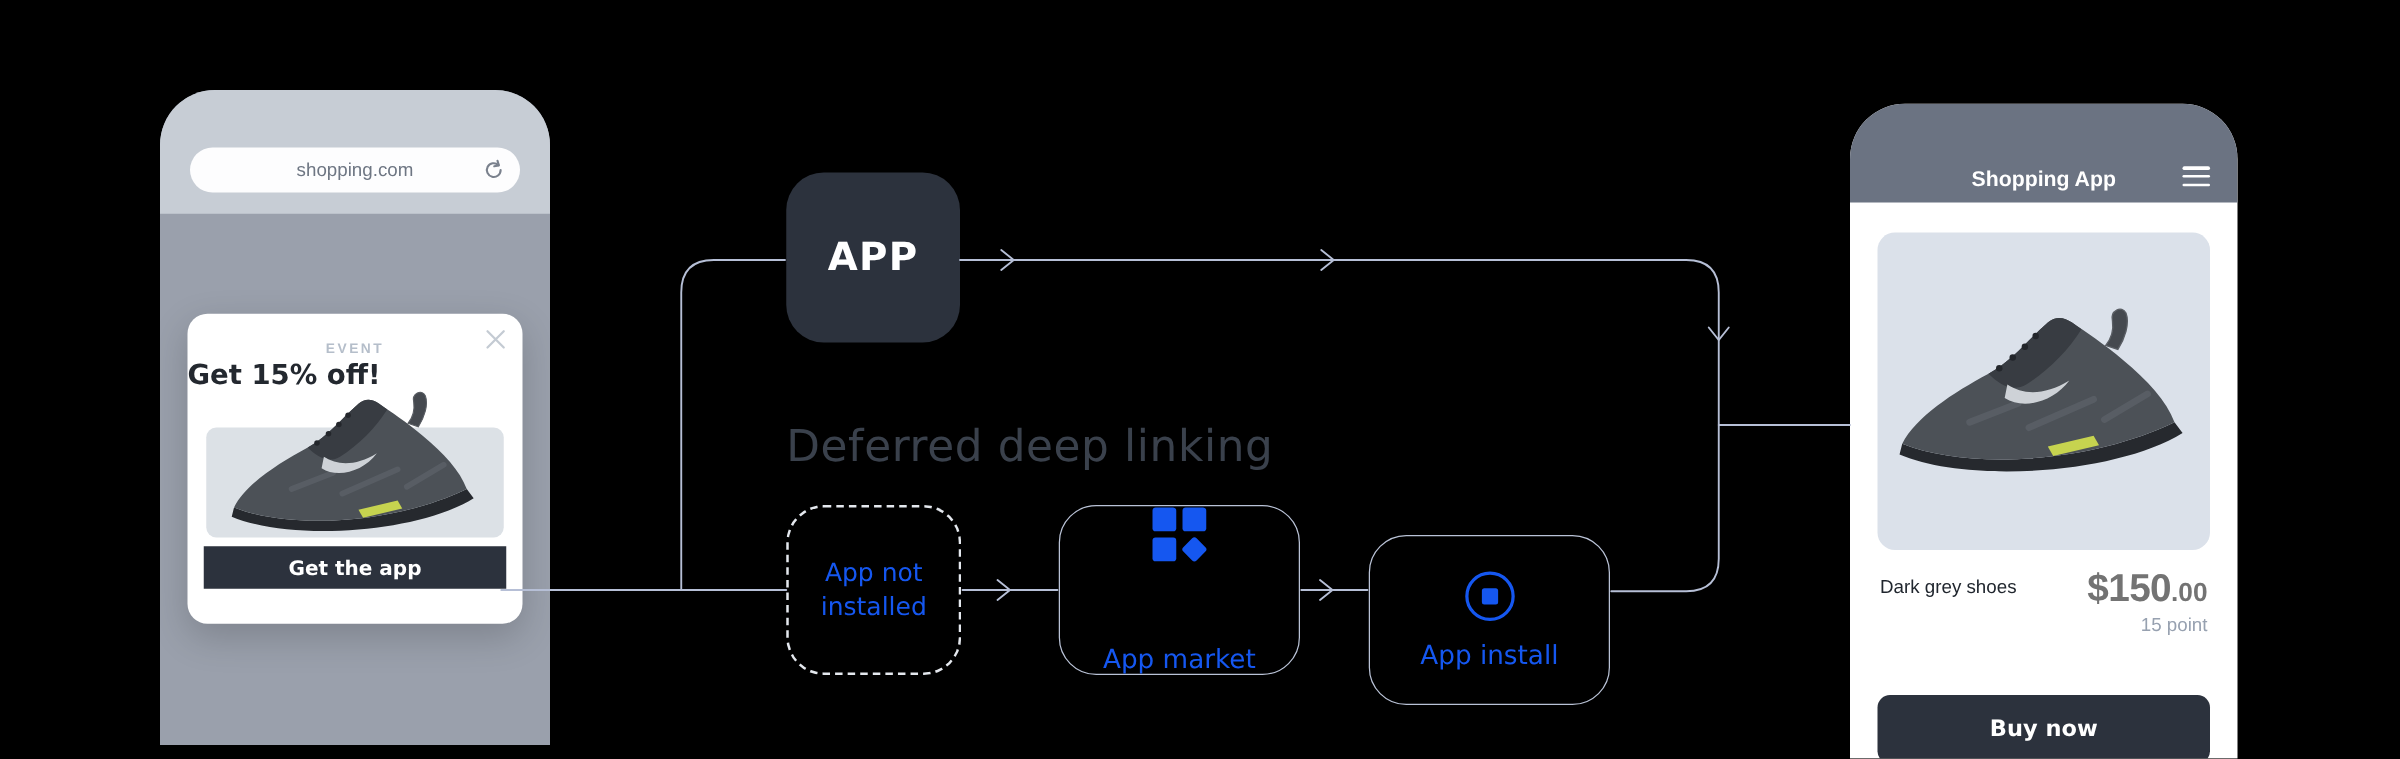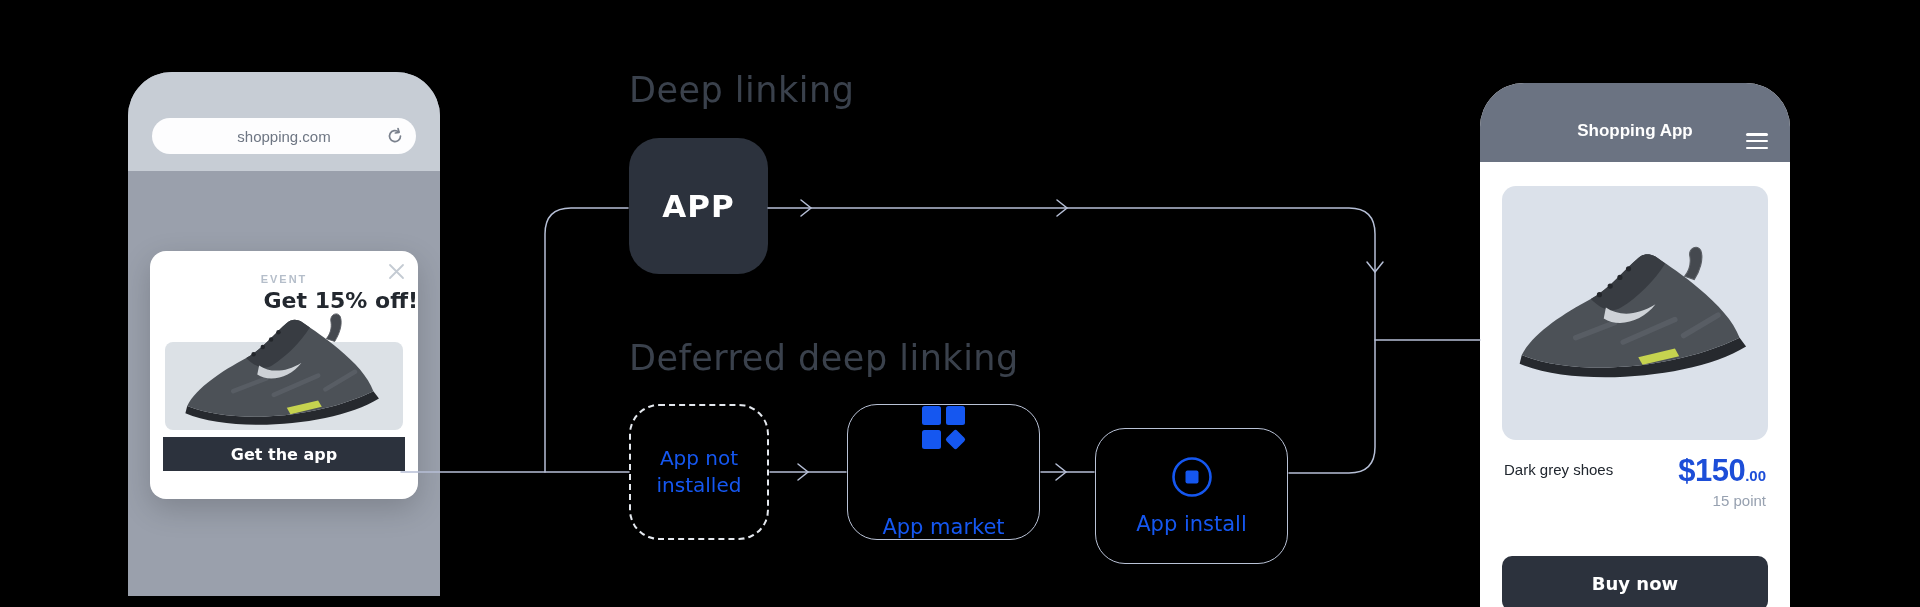--- a/index.html
+++ b/index.html
@@ -23,21 +23,21 @@
   .url-bar{position:absolute;left:24px;right:24px;top:46px;height:36px;background:#fdfdfe;border-radius:18px;
     display:flex;align-items:center;justify-content:center;}
   .url-text{font-size:15px;color:#6e7683;}
   .refresh{position:absolute;right:11px;top:8px;width:20px;height:20px;}
 
   .popup{position:absolute;left:22px;top:179px;width:268px;height:248px;background:#fff;border-radius:16px;
     box-shadow:0 10px 30px rgba(0,0,0,.18);}
   .popup .close{position:absolute;top:12px;right:13px;width:17px;height:17px;cursor:pointer;}
   .popup .badge{position:absolute;top:22px;left:0;right:0;text-align:center;font-size:11px;font-weight:700;
     letter-spacing:2px;color:#b5beca;}
-  .popup .title{position:absolute;top:37px;left:0;right:0;text-align:right;font-size:22px;font-weight:800;color:#23282f;
+  .popup .title{position:absolute;top:37px;left:0;right:0;text-align:left;font-size:22px;font-weight:800;color:#23282f;
     font-family:"DejaVu Sans","Liberation Sans",sans-serif;}
   .popup .img-area{position:absolute;top:91px;left:15px;right:15px;height:88px;background:#dce1e6;border-radius:8px;}
   .popup .img-area svg{position:absolute;left:50%;transform:translateX(-50%);bottom:0;width:212px;height:120px;overflow:visible;}
   .popup .cta{position:absolute;top:186px;left:13px;right:13px;height:34px;background:var(--dark-box);border-radius:0;
     color:#fff;font-size:16px;font-weight:700;display:flex;align-items:center;justify-content:center;cursor:pointer;
     font-family:"DejaVu Sans","Liberation Sans",sans-serif;}
 
   
   .flow-title{position:absolute;font-family:"DejaVu Sans","Liberation Sans",sans-serif;
     font-size:35px;font-weight:500;color:var(--title-dim);letter-spacing:.5px;z-index:3;}
@@ -57,34 +57,34 @@
   #node-market{left:847px;justify-content:space-between;}
   #node-install{left:1095px;margin-top:24px;}
 
   
   .connectors{position:absolute;left:0;top:0;width:1920px;height:607px;z-index:4;pointer-events:none;}
 
   
   .phone-right{position:absolute;left:1480px;top:83px;width:310px;height:524px;background:#fff;
     border-radius:44px 44px 0 0;overflow:hidden;z-index:2;}
   .app-header{position:absolute;left:0;top:0;right:0;height:79px;background:var(--app-header);
-    display:flex;align-items:flex-end;justify-content:center;padding-bottom:21px;}
+    display:flex;align-items:flex-end;justify-content:center;padding-bottom:8px;}
   .app-title{color:#fff;font-size:17px;font-weight:700;}
   .hamburger{position:absolute;right:22px;bottom:13px;width:22px;height:16px;display:flex;flex-direction:column;
     justify-content:space-between;cursor:pointer;}
   .hamburger span{display:block;height:2.5px;background:#fff;border-radius:2px;}
   .product-img{position:absolute;top:103px;left:22px;right:22px;height:254px;background:#dbe1ea;border-radius:14px;
     display:flex;align-items:center;justify-content:center;}
   .product-img svg{width:248px;height:142px;overflow:visible;}
   .info-row{position:absolute;top:370px;left:24px;right:24px;display:flex;justify-content:space-between;align-items:flex-start;}
   .product-name{font-size:15px;color:#20262e;padding-top:8px;}
   .price-block{text-align:right;}
-  .price-line{display:flex;align-items:baseline;justify-content:center;color:#1d4ed8;}
+  .price-line{display:flex;align-items:baseline;justify-content:center;color:#737373;}
   .price-main{font-size:31px;font-weight:700;letter-spacing:-.5px;}
-  .price-cents{font-size:15px;font-weight:600;}
+  .price-cents{font-size:21px;font-weight:600;}
   .points{font-size:15px;color:#97a1b0;margin-top:3px;}
   .buy-btn{position:absolute;top:445px;left:22px;right:22px;height:55px;background:var(--dark-box);border-radius:10px;
     color:#fff;font-size:18px;font-weight:700;display:flex;align-items:center;justify-content:center;cursor:pointer;
     font-family:"DejaVu Sans","Liberation Sans",sans-serif;margin-top:28px;}
 </style>
 </head>
 <body>
 
 <div class="canvas">
 
@@ -122,21 +122,20 @@
       <div class="title">Get 15% off!</div>
       <div class="img-area">
         <svg viewBox="0 0 230 130">
             <use href="#shoe"></use>
           </svg>
       </div>
       <div class="cta">Get the app</div>
     </div>
   </div>
 
-  <div class="flow-title" id="title-deep">Deep linking</div>
   <div class="node-app">APP</div>
 
   <div class="flow-title" id="title-deferred">Deferred deep linking</div>
 
   <div class="node node-dashed" id="node-not-installed">App not installed</div>
 
   <div class="node node-solid" id="node-market">
     <svg width="46" height="46" viewBox="0 0 46 46">
       <rect x="1" y="1" width="19" height="19" rx="2.5" fill="var(--accent-blue)"></rect>
       <rect x="25" y="1" width="19" height="19" rx="2.5" fill="var(--accent-blue)"></rect>

